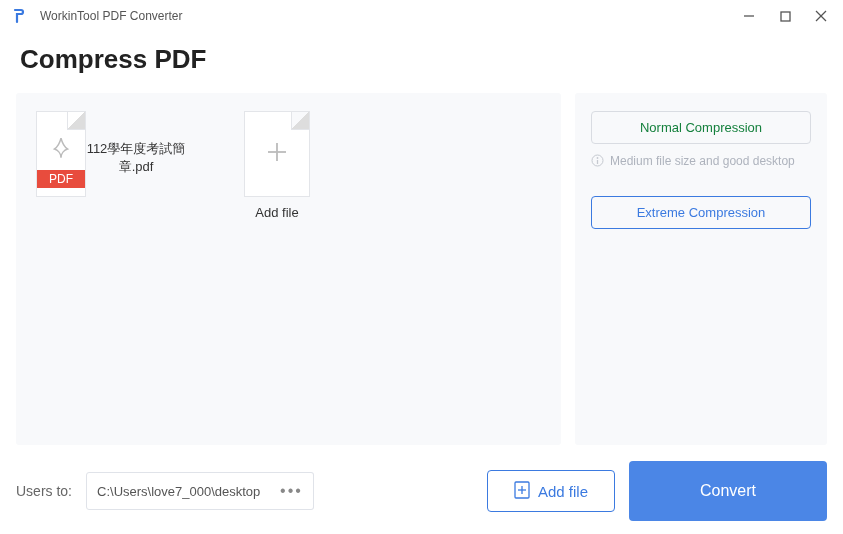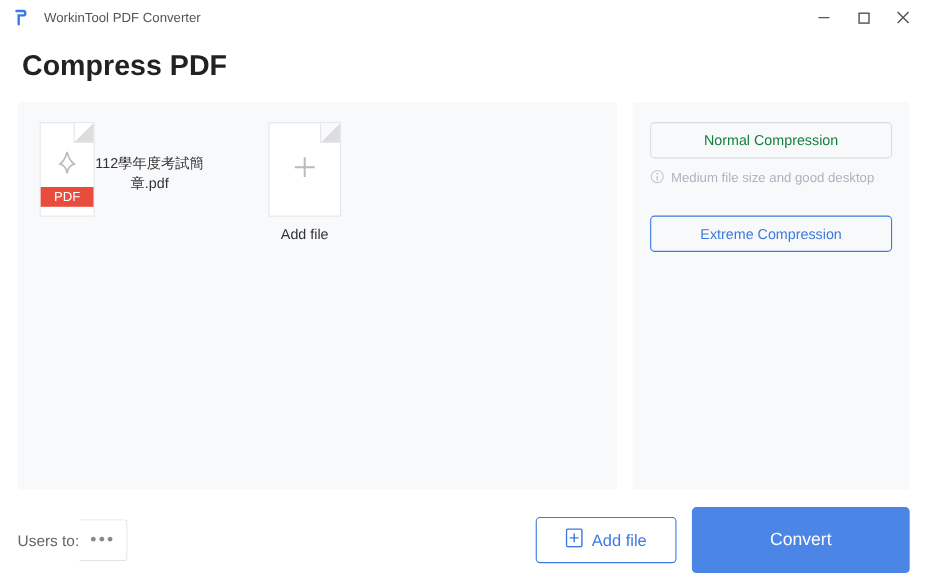--- a/index.html
+++ b/index.html
@@ -336,20 +336,21 @@
 
     <div class="compress-option selected">
       <span>Extreme Compression</span>
     </div>
   </div>
 </div>
 
 <div class="bottom-bar">
   <span class="save-label">Users to:</span>
   <div class="path-wrap">
+    <input class="path-input" type="text" value="C:\Users\love7_000\desktop" style="">
     <div class="path-more">
       <span>•••</span>
     </div>
   </div>
   <div class="spacer"></div>
   <button class="add-file-btn">
     <span>
       <svg width="16" height="18" viewBox="0 0 16 18">
           <rect x="1" y="1" width="14" height="16" rx="1" stroke="#3b7ae0" stroke-width="1.3" fill="none"></rect>
           <line x1="8" y1="5" x2="8" y2="13" stroke="#3b7ae0" stroke-width="1.3"></line>

